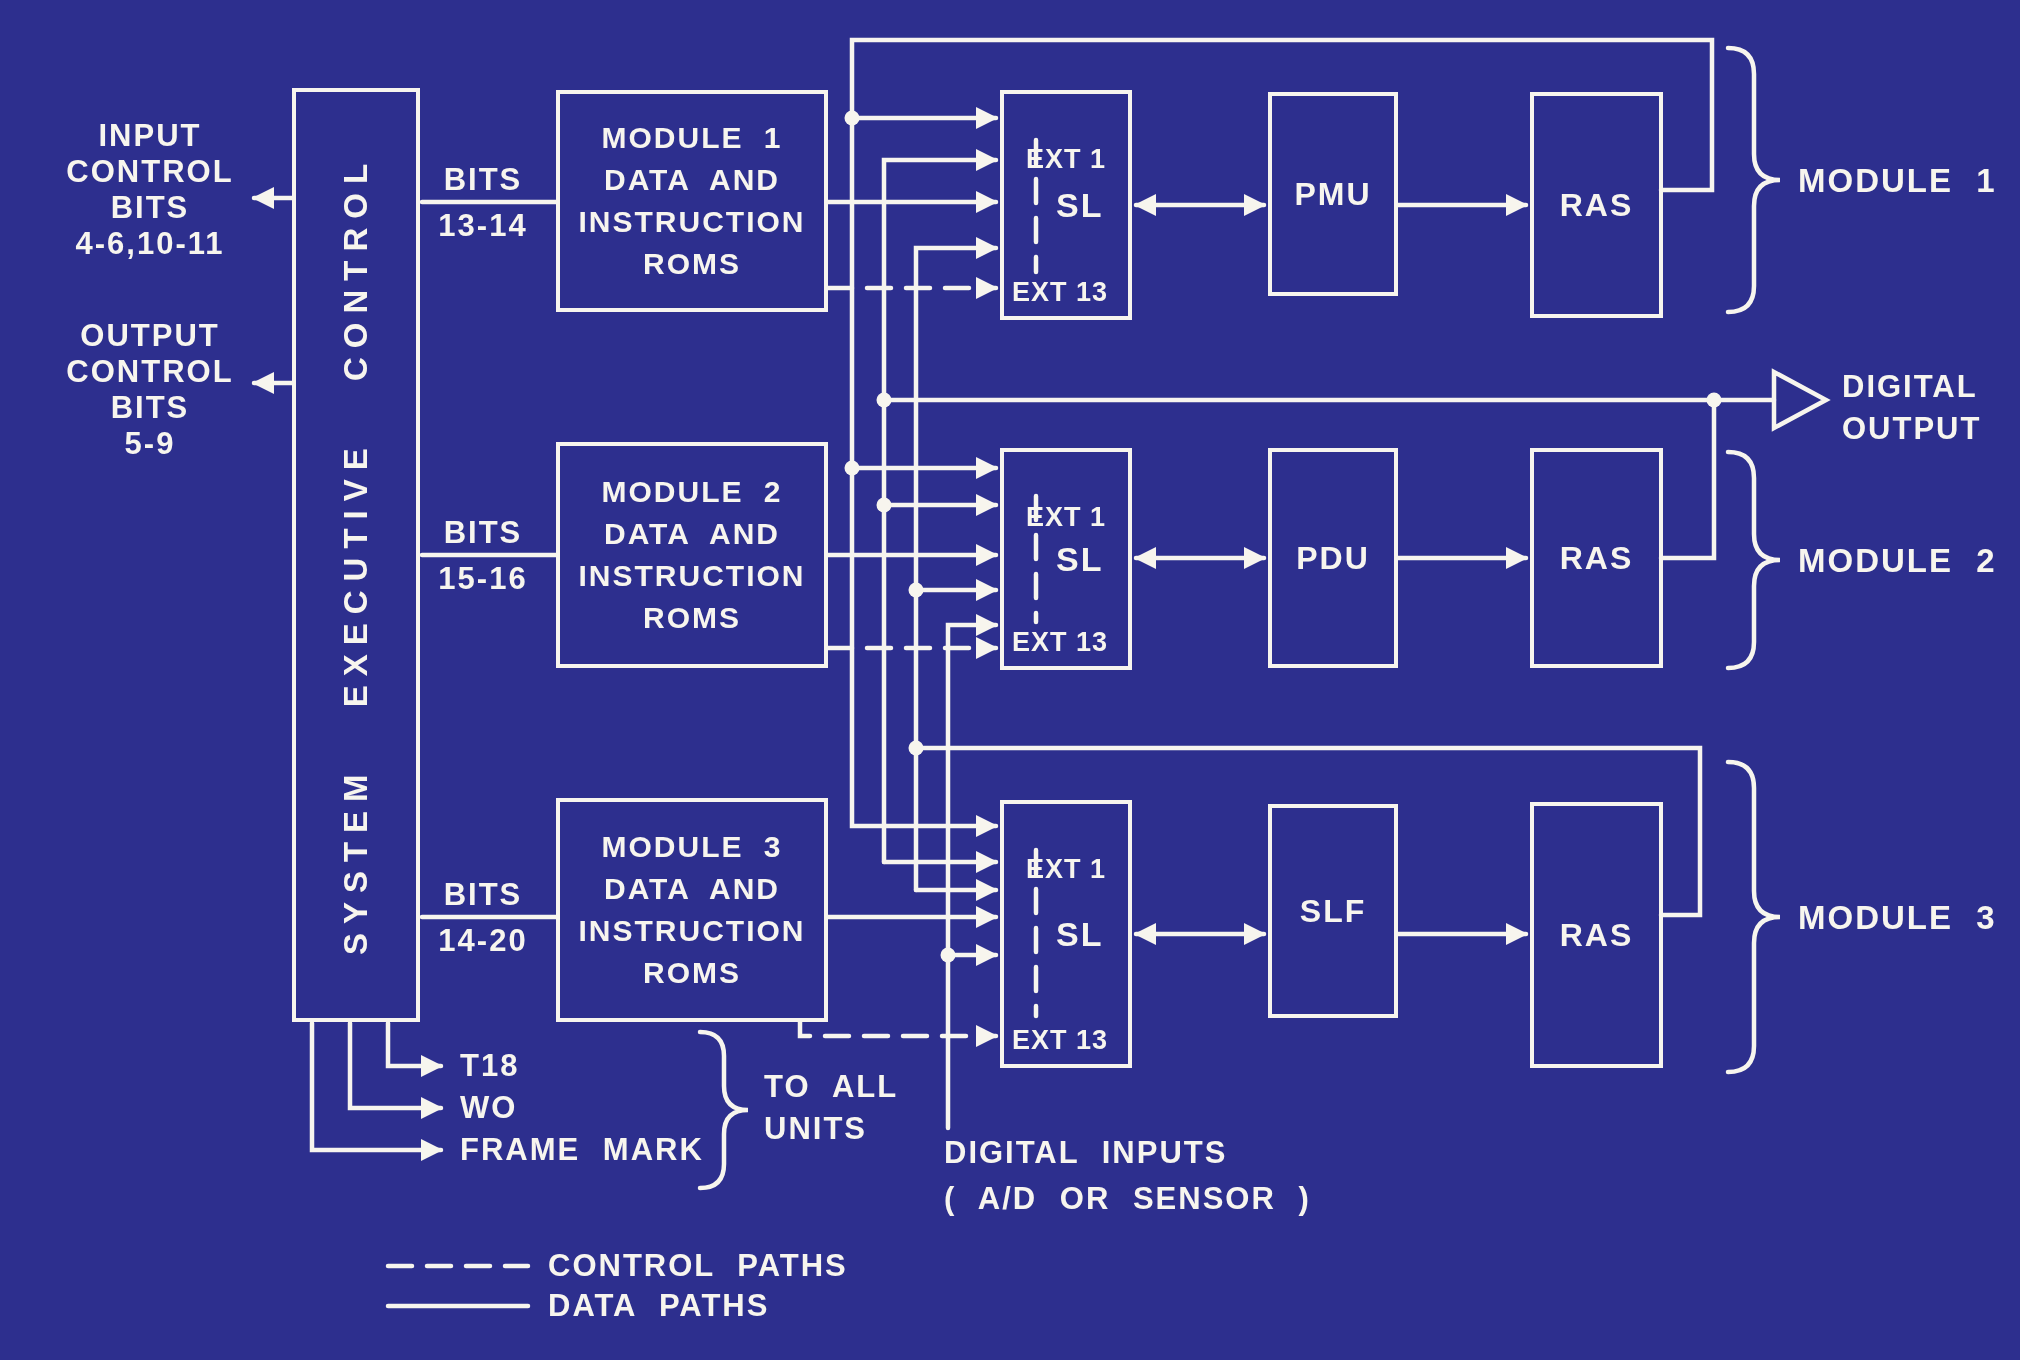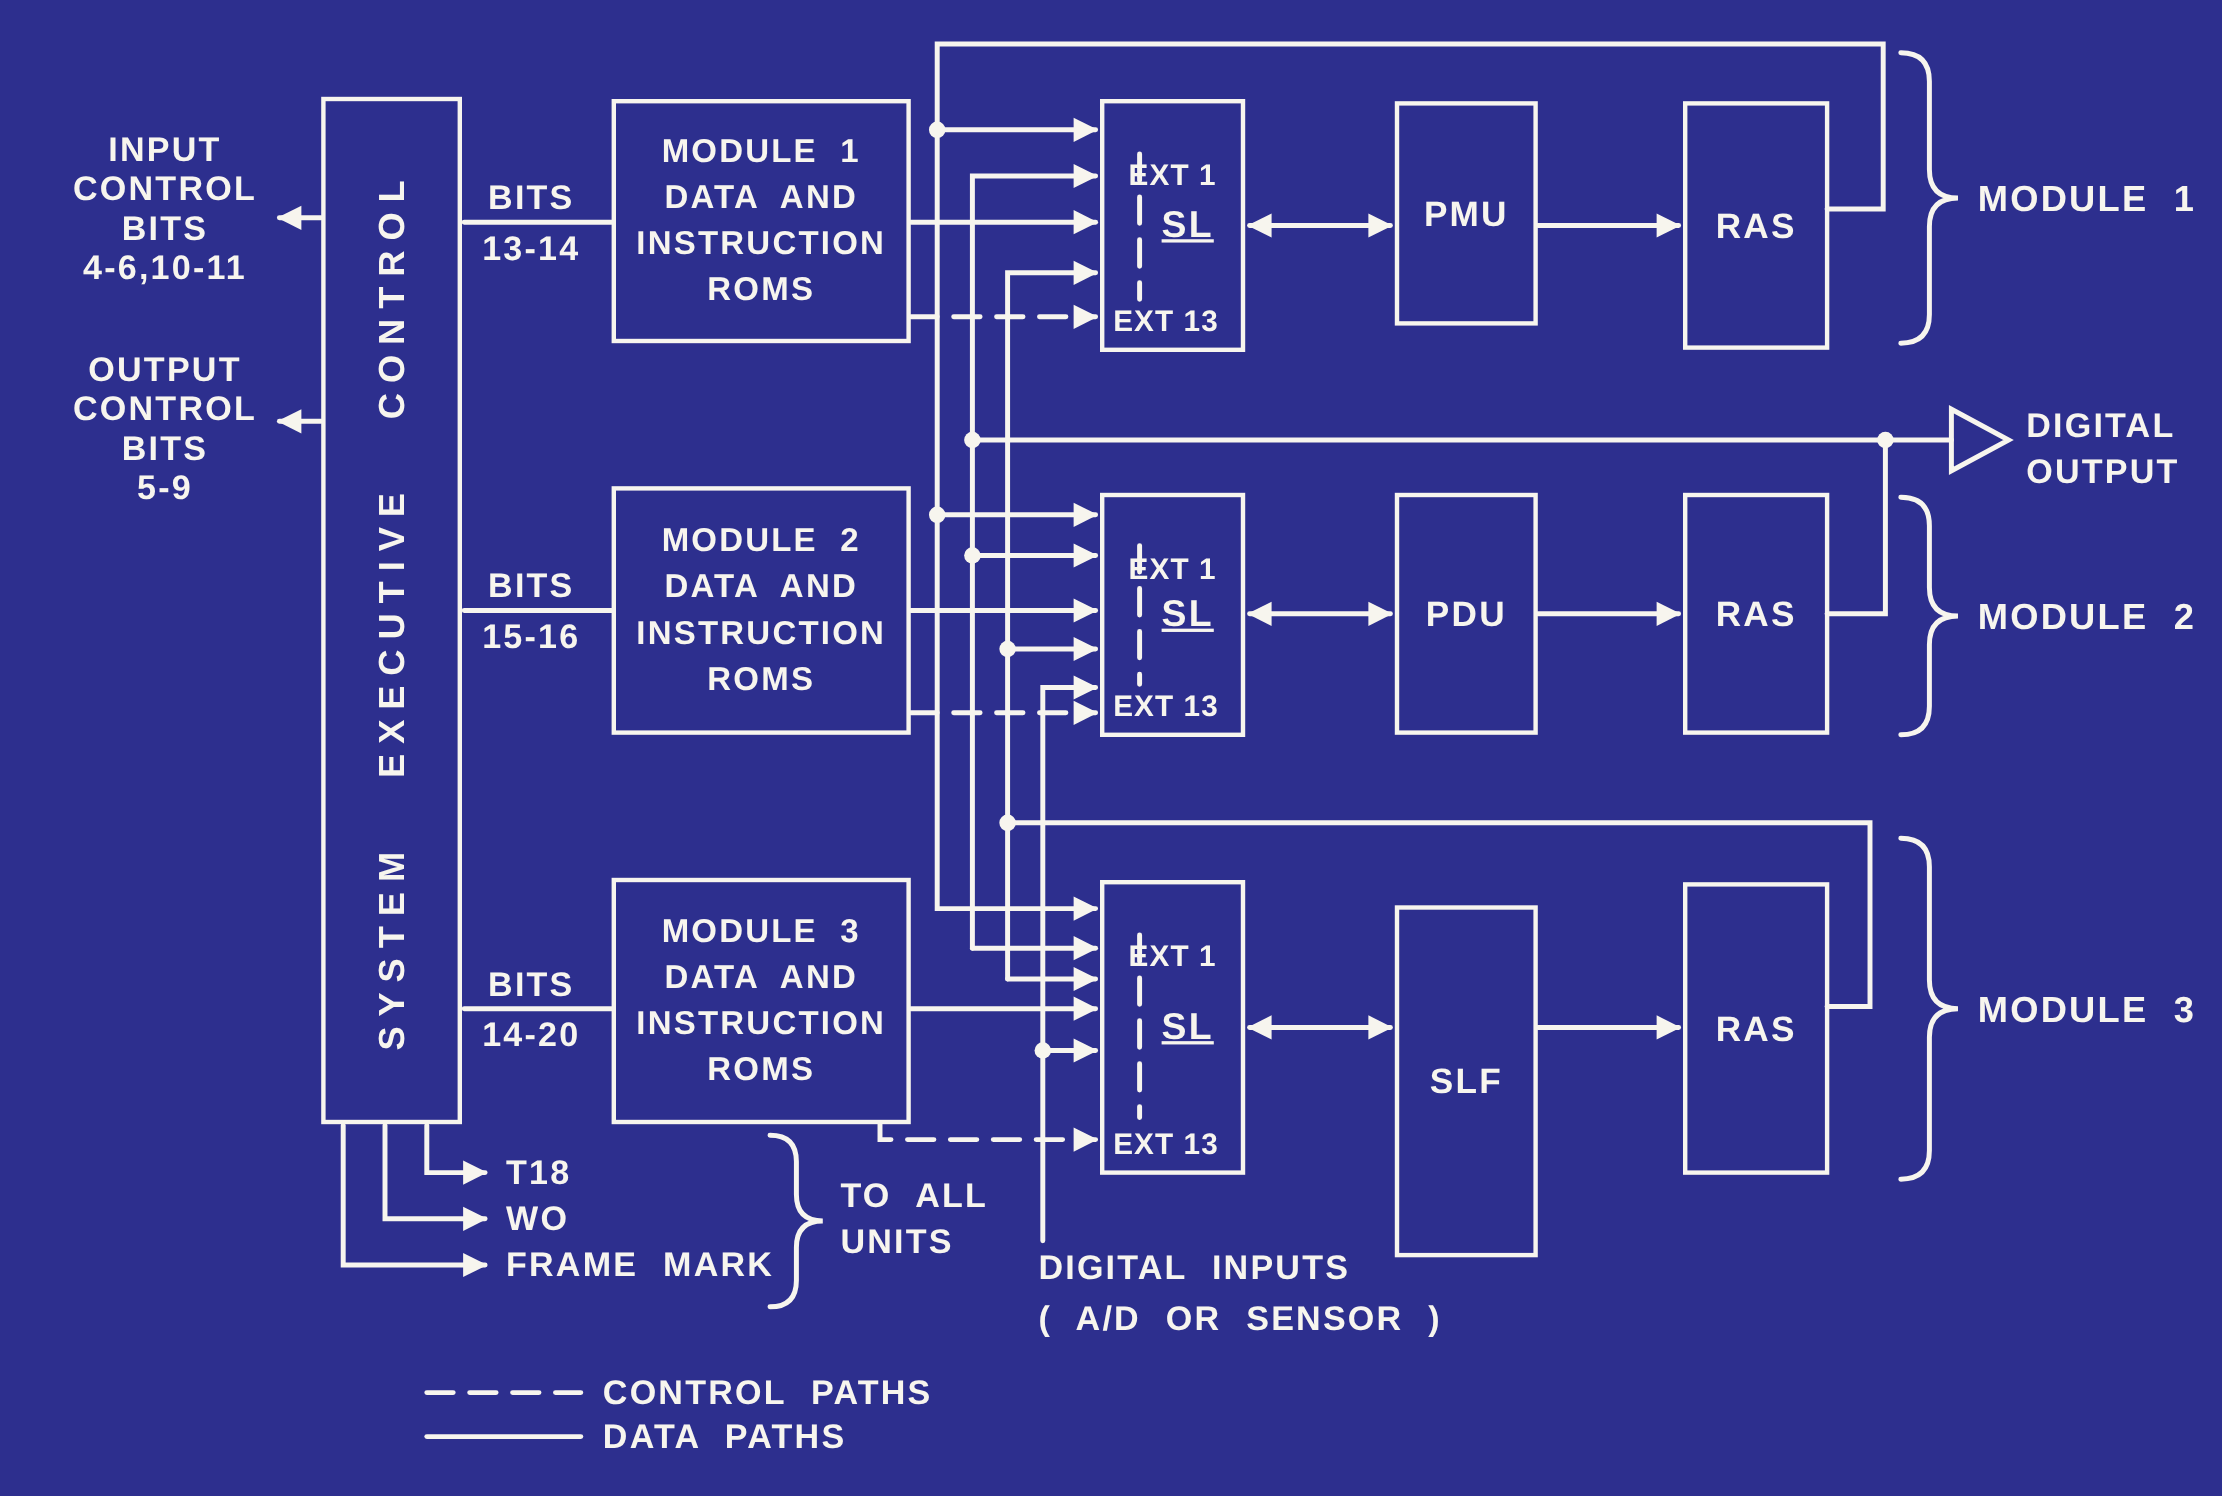--- a/index.html
+++ b/index.html
@@ -15,21 +15,21 @@
   .txt { position:absolute; color:var(--ink); font-weight:bold; font-size:31px; line-height:36px;
          letter-spacing:2px; word-spacing:12px; white-space:nowrap; }
   .center { text-align:center; }
   .block { white-space:normal; }
   .box { position:absolute; box-sizing:border-box; border:4px solid var(--ink); color:var(--ink);
          font-weight:bold; display:flex; align-items:center; justify-content:center; }
   .rom { left:556px; width:272px; flex-direction:column; gap:4px; font-size:30px; line-height:38px;
          letter-spacing:2px; word-spacing:10px; text-align:center; }
   .sl  { left:1000px; width:132px; display:block; position:absolute; }
   .sl .sl-top { position:absolute; top:8px; left:0; right:0; text-align:center; font-size:27px; letter-spacing:1px;margin-top:42px; }
-  .sl .sl-mid { position:absolute; top:50%; transform:translateY(-50%); left:52px; font-size:34px; letter-spacing:2px;text-decoration:underline; }
+  .sl .sl-mid { position:absolute; top:50%; transform:translateY(-50%); left:52px; font-size:34px; letter-spacing:2px; }
   .sl .sl-bot { position:absolute; bottom:8px; left:0; right:12px; text-align:center; font-size:27px; letter-spacing:1px; }
   .unit { left:1268px; width:130px; font-size:32px; letter-spacing:2px; }
   .rasb { left:1530px; width:133px; font-size:32px; letter-spacing:2px; }
   .vtext { flex:none; white-space:nowrap; transform:rotate(-90deg); font-size:33px; font-weight:bold;
            letter-spacing:9px; word-spacing:40px; color:var(--ink); }
   .mlabel { font-size:33px; }
   .lh42 { line-height:42px; }
   .lh46 { line-height:46px; }
 </style>
 </head>
@@ -181,21 +181,21 @@
     <div class="sl-mid">SL</div>
     <div class="sl-bot">EXT 13</div>
   </div>
 
   <div class="box unit" style="top:92px;height:204px">
     <div>PMU</div>
   </div>
   <div class="box unit" style="top:448px;height:220px">
     <div>PDU</div>
   </div>
-  <div class="box unit" style="top:823px;height:320px">
+  <div class="box unit" style="top:804px;height:214px">
     <div>SLF</div>
   </div>
 
   <div class="box rasb" style="top:92px;height:226px">
     <div>RAS</div>
   </div>
   <div class="box rasb" style="top:448px;height:220px">
     <div>RAS</div>
   </div>
   <div class="box rasb" style="top:802px;height:266px">

